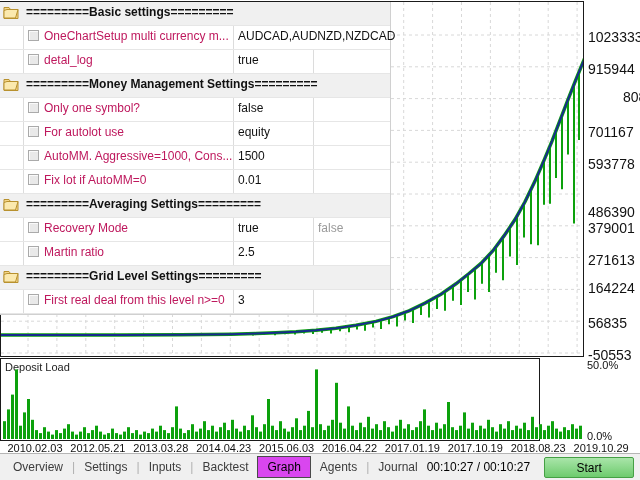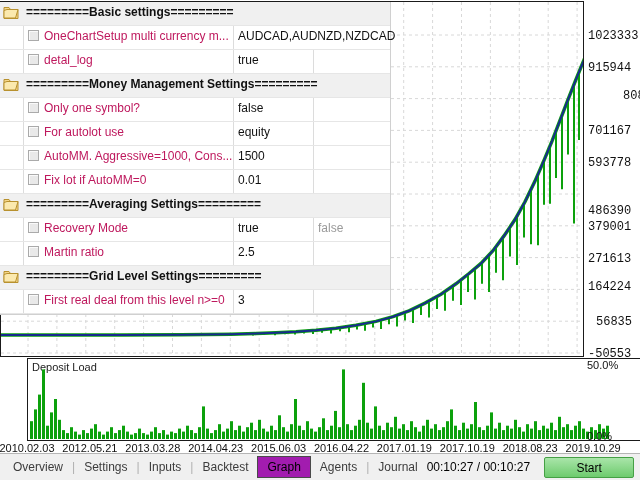--- a/index.html
+++ b/index.html
@@ -3,32 +3,32 @@
 <meta charset="utf-8">
 <style>
   * { margin:0; padding:0; box-sizing:border-box; }
   html,body { width:640px; height:480px; font-family:"Liberation Sans",sans-serif; background:#fff; }
   #screen { position:relative; width:640px; height:480px; overflow:hidden; background:#fff; }
 
   
   #main-chart { position:absolute; left:0; top:1px; width:584px; height:356px;
                 border:1px solid #1a1a1a; background:#fff; }
   #main-chart svg { display:block; }
-  .ylabel { position:absolute; left:588px; width:52px; font-size:12px; color:#111;
-            transform:translateY(-6px); text-align:left; white-space:nowrap;font-family:Liberation Mono, monospace; }
-
-  
-  #deposit-panel { position:absolute; left:0; top:358px; width:614px; height:83px;
-                   border:1px solid #1a1a1a; background:#fff;margin-left:27px; }
+  .ylabel { position:absolute; left:588px; width:52px; font-size:14px; color:#111;
+            transform:translateY(-6px); text-align:left; white-space:nowrap; }
+
+  
+  #deposit-panel { position:absolute; left:0; top:358px; width:540px; height:83px;
+                   border:1px solid #1a1a1a; background:#fff; }
   #deposit-title { position:absolute; left:4px; top:2px; font-size:11px; color:#222; }
   .pct-label { position:absolute; left:587px; font-size:11px; color:#111; white-space:nowrap;text-align:center; }
   #pct-max { top:359px; } #pct-min { top:430px; }
 
   
-  #date-axis { position:absolute; left:0; top:442px; width:532px; height:13px; }
+  #date-axis { position:absolute; left:8px; top:442px; width:532px; height:13px; }
   .date-label { position:absolute; font-size:11px; color:#111; transform:translateX(-50%); white-space:nowrap; }
 
   
   #settings-table { position:absolute; left:0; top:2px; width:391px; background:#fff;
                     border-right:1px solid #d0d0d0; border-bottom:1px solid #d0d0d0; font-size:12px; }
   .srow { position:relative; height:24px; line-height:20px; border-bottom:1px solid #e6e6e6;
           background:#fff; white-space:nowrap; }
   .srow.section { background:#f0f0f0; font-weight:bold; }
   .srow .vline { position:absolute; top:0; bottom:0; width:1px; background:#dcdcdc; }
   .srow .name  { position:absolute; left:44px; color:#be185d; }
@@ -36,21 +36,21 @@
   .srow .extra { position:absolute; left:318px; color:#9a9a9a; }
   .srow .sec-label { position:absolute; left:26px; color:#111; }
   .checkbox { position:absolute; left:28px; top:4px; width:11px; height:11px;
               background:#e9e9e9; border:1px solid #aaa; box-shadow:inset 1px 1px 0 #fafafa; }
   .folder { position:absolute; left:3px; top:3px; }
 
   
   #tab-bar { position:absolute; left:0; top:453px; width:640px; height:27px; background:#f0f0f0;
              border-top:1px solid #b5b5b5; display:flex; align-items:center; padding:0 4px; }
   .tab { font-size:12px; color:#3c3c3c; padding:3px 9px; cursor:default; white-space:nowrap; }
-  .tab.active { background:#a21caf; border:1px solid #4a4a4a; color:#000; }
+  .tab.active { background:#d946ef; border:1px solid #4a4a4a; color:#000; }
   .tab-sep { color:#b0b0b0; font-size:12px; }
   #timer { margin-left:auto; font-size:12px; color:#000; padding-right:14px; white-space:nowrap; }
   #start-button { width:90px; height:21px; font-size:12px; color:#000; text-align:center; line-height:20px;
                   background:linear-gradient(#a9e5a9,#6ecb6e); border:1px solid #45a045; border-radius:2px;
                   margin-right:2px; cursor:default; }
 </style>
 </head>
 <body>
 
 <div id="screen">
@@ -66,21 +66,21 @@
   <div id="ylabels">
       <div class="ylabel" style="top: 35px;">1023333</div>
       <div class="ylabel" style="top: 66.8px;">915944</div>
       <div class="ylabel" style="top: 95px; padding-left: 35px;">808556</div>
       <div class="ylabel" style="top: 130.4px;">701167</div>
       <div class="ylabel" style="top: 162.2px;">593778</div>
       <div class="ylabel" style="top: 210px;">486390</div>
       <div class="ylabel" style="top: 225.8px;">379001</div>
       <div class="ylabel" style="top: 257.6px;">271613</div>
       <div class="ylabel" style="top: 286px;">164224</div>
-      <div class="ylabel" style="top: 321.2px; text-align: center;">56835</div>
+      <div class="ylabel" style="top: 321.2px;">56835</div>
       <div class="ylabel" style="top: 353px;">-50553</div>
     </div>
 
   <div id="settings-table">
       <div class="srow section">
         <span class="folder"><svg width="16" height="14" viewBox="0 0 16 14">
             <path d="M1 2.5h5l1.5 2H15v9H1z" fill="#F5D78B" stroke="#B8912E" stroke-width="1"></path>
             <path d="M1 5.5l3-1h11L12.5 13H1z" fill="#FBE9AE" stroke="#B8912E" stroke-width="1"></path>
           </svg></span>
         <span class="sec-label">=========Basic settings=========</span>

